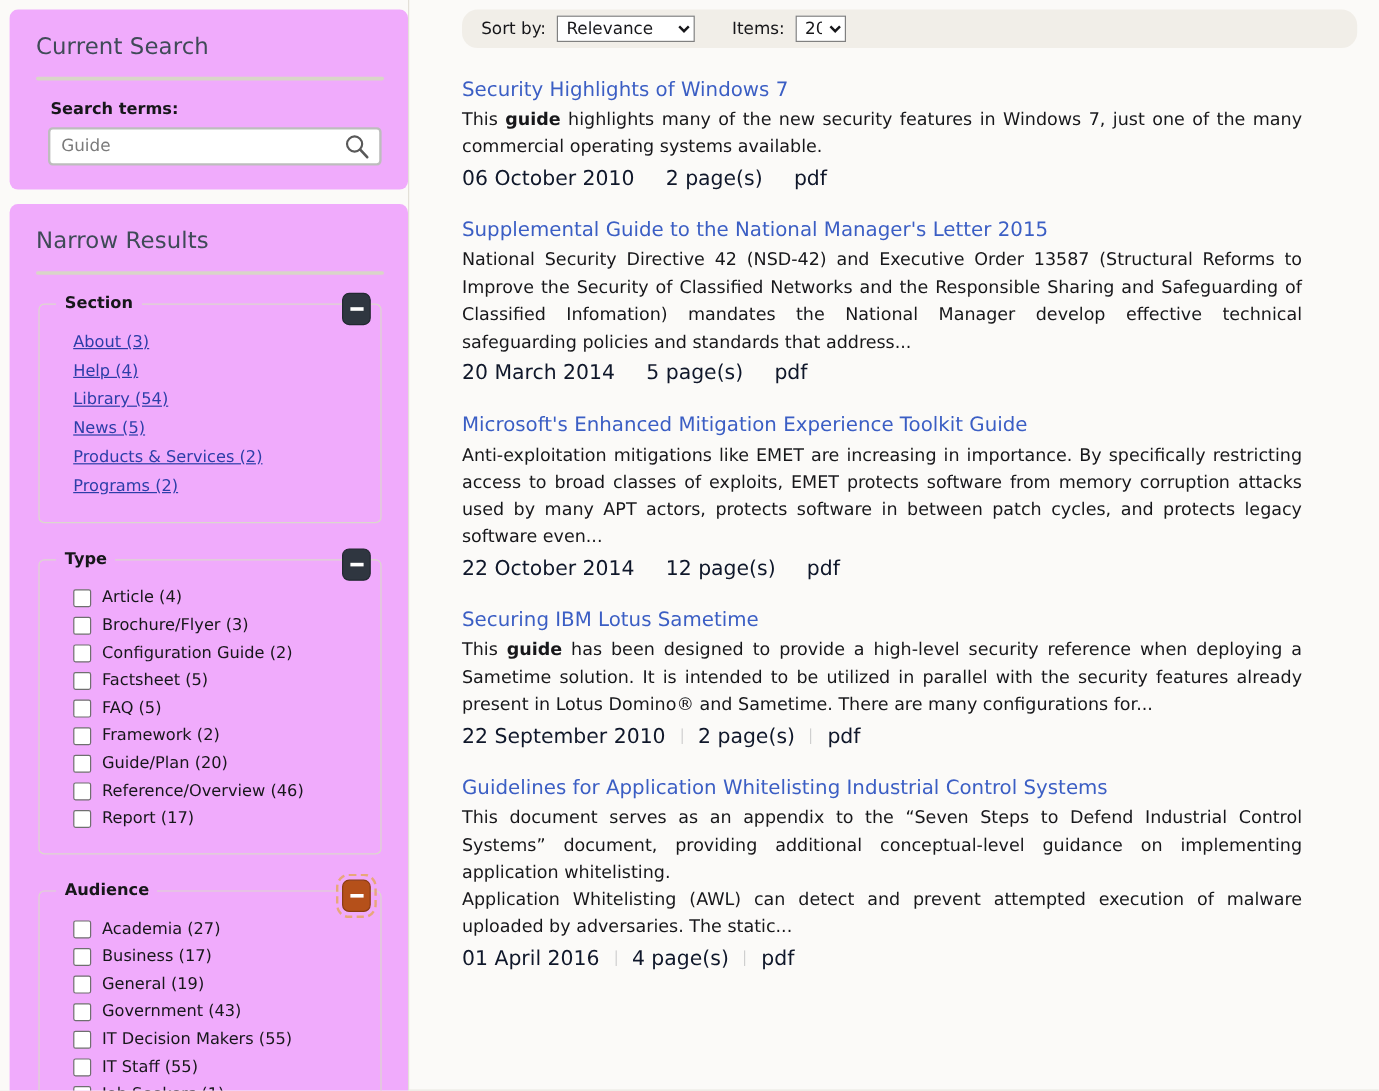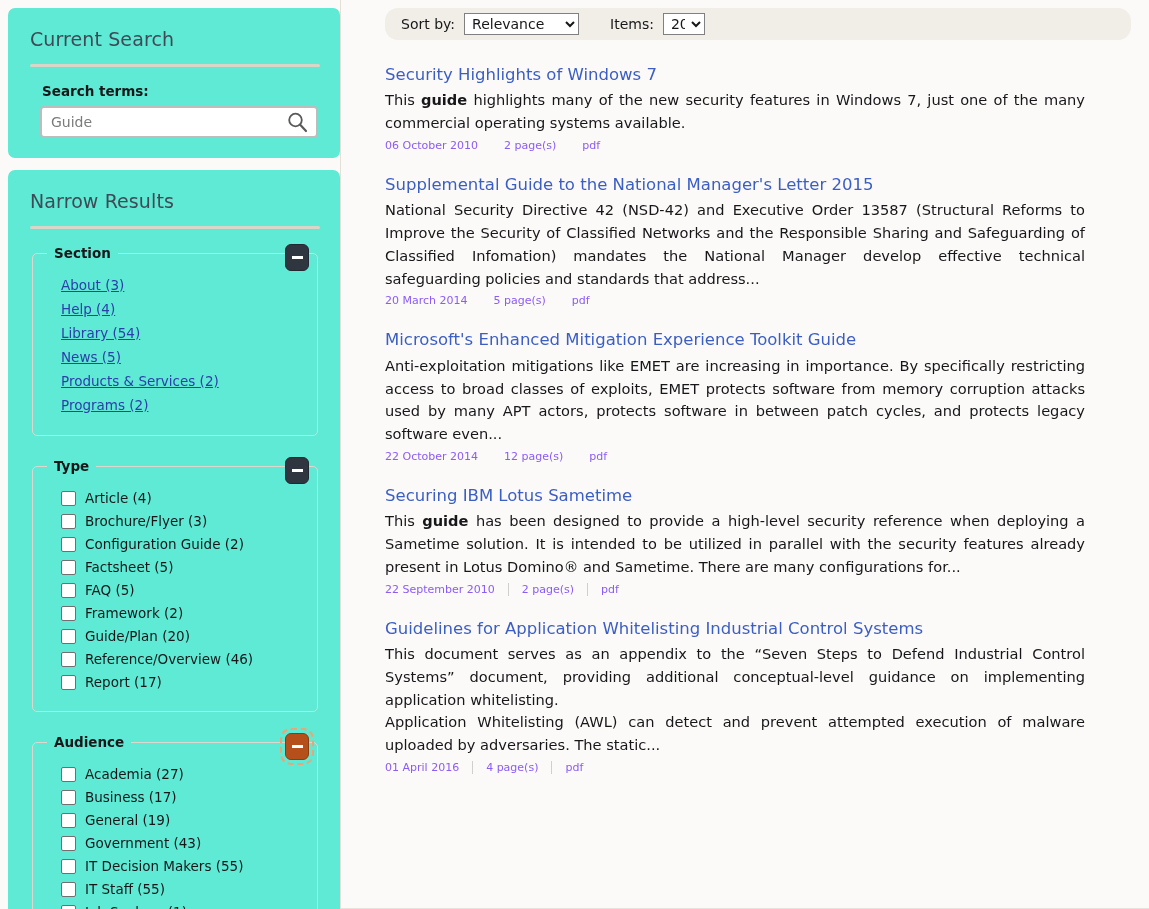--- a/index.html
+++ b/index.html
@@ -30,21 +30,21 @@
     width: 341px;
     flex: 0 0 341px;
     height: 909px;
     box-sizing: border-box;
     padding: 0 0 0 8px;
     border-right: 1px solid #e3e0d8;
     background: #fbfaf8;
     overflow: hidden;
   }
   .panel {
-    background: #5eead4;
+    background: #f0abfc;
     border-radius: 7px;
     margin-bottom: 12px;
     padding: 20px 18px 18px 18px;
     box-sizing: border-box;
   }
   .panel-first { margin-top: 8px; }
   .panel-title {
     font-size: 19px;
     color: #3f4a57;
     font-weight: normal;
@@ -232,22 +232,22 @@
   .result-snippet {
     font-size: 14.6px;
     line-height: 1.56;
     color: #17171a;
     text-align: justify;
     margin: 0 0 3px 0;
     max-width: 700px;
   }
   .result-snippet b { font-weight: bold; }
   .result-meta {
-    font-size: 11px;
-    color: #8b5cf6;
+    font-size: 17px;
+    color: #0f172a;
     display: flex;
     align-items: center;
     margin-top: 4px;
   }
   .result-meta .m { white-space: nowrap; }
   .result-meta .gap { display: inline-block; width: 26px; }
   .result-meta .sep {
     display: inline-block;
     width: 1px;
     height: 13px;

